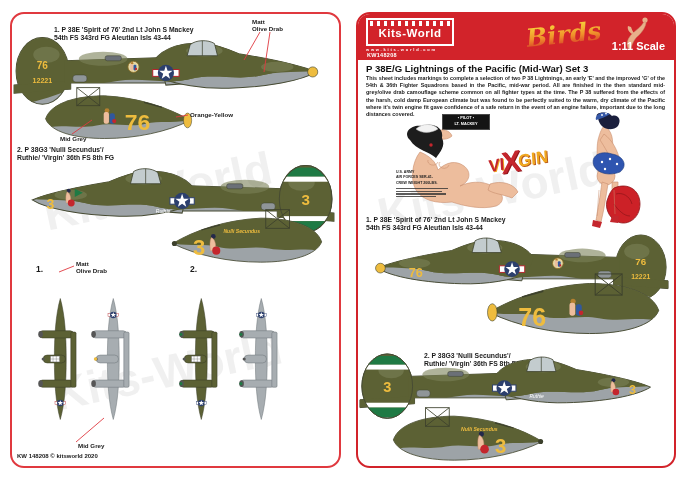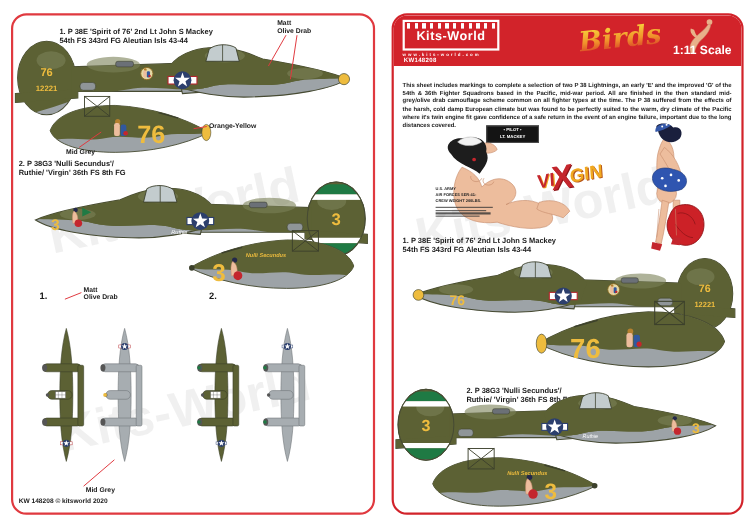--- a/index.html
+++ b/index.html
@@ -274,20 +274,21 @@
     <div class="kw-code">KW148208</div>
     <div class="birds">Birds</div>
     <svg class="abs" style="right:24px;top:2px;width:28px;height:36px;" viewBox="0 0 28 36">
       <circle cx="23" cy="4" r="2.6" fill="#e8b08a"></circle>
       <path d="M22,6 C19,11 14,14 10,18 C6,22 4,27 6,32 L9,33 C10,27 13,22 17,19 C21,15 24,10 24,6 Z" fill="#e8b08a" stroke="#c98f6f" stroke-width=".5"></path>
       <path d="M10,18 C7,16 5,13 6,10 L9,11 C10,14 11,16 12,17 Z" fill="#e8b08a"></path>
     </svg>
     <div class="scale">1:11  Scale</div>
   </div>
 
+  <div class="sheet-title">P 38E/G Lightnings of the Pacific (Mid-War) Set 3</div>
   <div class="sheet-desc">This sheet includes markings to complete a selection of two P 38 Lightnings, an early 'E' and the improved 'G' of the 54th &amp; 36th Fighter Squadrons based in the Pacific, mid-war period. All are finished in the then standard mid-grey/olive drab camouflage scheme common on all fighter types at the time. The P 38 suffered from the effects of the harsh, cold damp European climate but was found to be perfectly suited to the warm, dry climate of the Pacific where it's twin engine fit gave confidence of a safe return in the event of an engine failure, important due to the long distances covered.</div>
 
   <div class="plate">
     <div>• PILOT •</div>
     <div>LT. MACKEY</div>
   </div>
 
   <svg class="art" style="left:14px;top:104px;width:150px;height:100px;" viewBox="0 0 150 100">
     <g stroke="#c98f6f" stroke-width=".6" fill="#edbd9d">
       <path d="M62,14 C70,10 78,12 80,18 C76,22 68,22 64,20 Z"></path>

